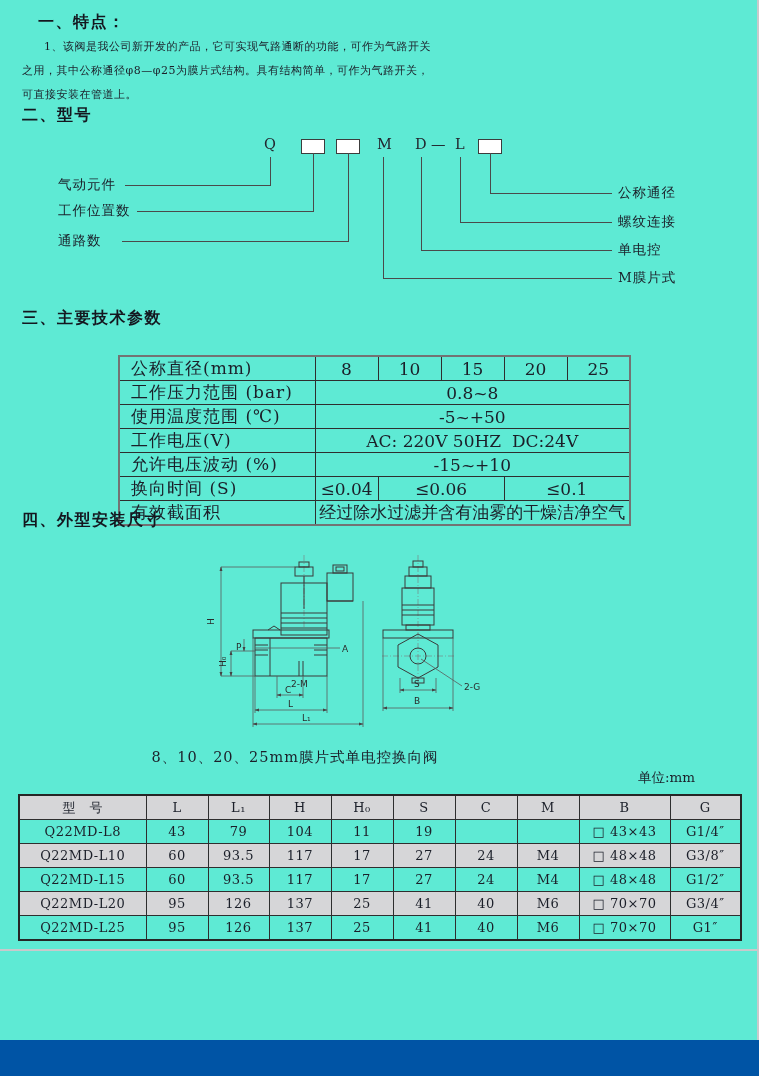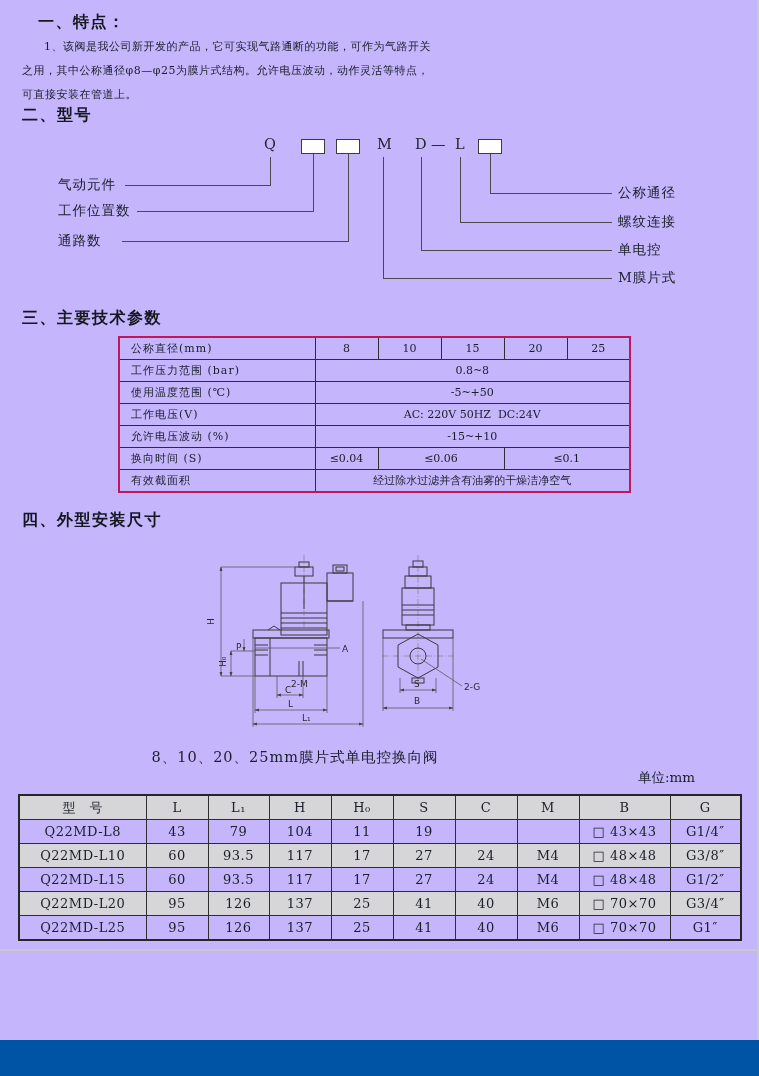--- a/index.html
+++ b/index.html
@@ -1,31 +1,31 @@
 <!DOCTYPE html>
 <html><head>
 <meta charset="utf-8">
 <style>
   html,body{margin:0;padding:0;background:#fff;}
-  .page{position:relative;width:759px;height:1076px;background:#c4b5fd;overflow:hidden;
+  .page{position:relative;width:759px;height:1076px;background:#5eead4;overflow:hidden;
         font-family:"DejaVu Serif",serif;color:#1b1f29;}
   .h{position:absolute;font-family:"DejaVu Sans",sans-serif;font-weight:bold;
      font-size:16px;color:#14171f;letter-spacing:1.5px;}
   .para-line{position:absolute;left:22px;width:540px;font-size:11px;letter-spacing:0.5px;}
   .indent{padding-left:22px;}
   
   #model-diagram{position:absolute;left:0;top:130px;width:759px;height:178px;}
   .codechar{position:absolute;font-size:14.5px;color:#22262e;}
   .codebox{position:absolute;width:22px;height:13px;border:1.3px solid #3c3c3c;background:#fff;}
   .vl{position:absolute;width:1px;background:#4a4a4a;}
   .hl{position:absolute;height:1px;background:#4a4a4a;}
   .dlabel{position:absolute;font-size:13.5px;letter-spacing:1px;color:#1b1f29;}
   
   table{border-collapse:collapse;position:absolute;table-layout:fixed;}
-  #tech-table{left:118px;top:336px;width:511px;border:2px solid #be185d;font-size:11px;}
+  #tech-table{left:118px;top:355px;width:511px;border:2px solid #737373;font-size:17px;}
   #tech-table td{border:1px solid #2e2e2e;height:21px;text-align:center;padding:0;overflow:hidden;}
   #tech-table td.lbl{text-align:left;padding-left:11px;letter-spacing:1px;}
   #spec-table{left:18px;top:794px;width:723px;border:2px solid #262626;font-size:13px;}
   #spec-table td{border:1px solid #2e2e2e;height:23px;text-align:center;padding:0;overflow:hidden;letter-spacing:0.5px;}
   #spec-table tr:nth-child(odd) td{background:#d6d6d8;}
   
   #drawing{position:absolute;left:200px;top:553px;width:310px;height:196px;}
   #drawing svg{display:block;}
   .thin{stroke:#3a3a3a;stroke-width:1;fill:none;}
   .dim{stroke:#5a5a5a;stroke-width:0.8;fill:none;}
@@ -38,21 +38,21 @@
   .redge{position:absolute;left:757px;top:0;width:2px;height:1076px;background:#c9c9cb;}
   .footer{position:absolute;left:0;top:1040px;width:759px;height:36px;background:#0054a5;}
 </style>
 </head>
 <body>
 
 <div class="page">
 
   <div class="h" style="left:38px;top:12px;">一、特点：</div>
   <div class="para-line indent" style="top:39px;">1、该阀是我公司新开发的产品，它可实现气路通断的功能，可作为气路开关</div>
-  <div class="para-line" style="top:63px;">之用，其中公称通径φ8—φ25为膜片式结构。允许电压波动，动作灵活等特点，</div>
+  <div class="para-line" style="top:63px;">之用，其中公称通径φ8—φ25为膜片式结构。具有结构简单，可作为气路开关，</div>
   <div class="para-line" style="top:87px;">可直接安装在管道上。</div>
 
   <div class="h" style="left:22px;top:105px;">二、型号</div>
 
   <div id="model-diagram">
     <span class="codechar" style="left:264px;top:6px;">Q</span>
     <span class="codebox" style="left:301px;top:9px;"></span>
     <span class="codebox" style="left:336px;top:9px;"></span>
     <span class="codechar" style="left:377px;top:6px;">M</span>
     <span class="codechar" style="left:415px;top:6px;">D</span>

